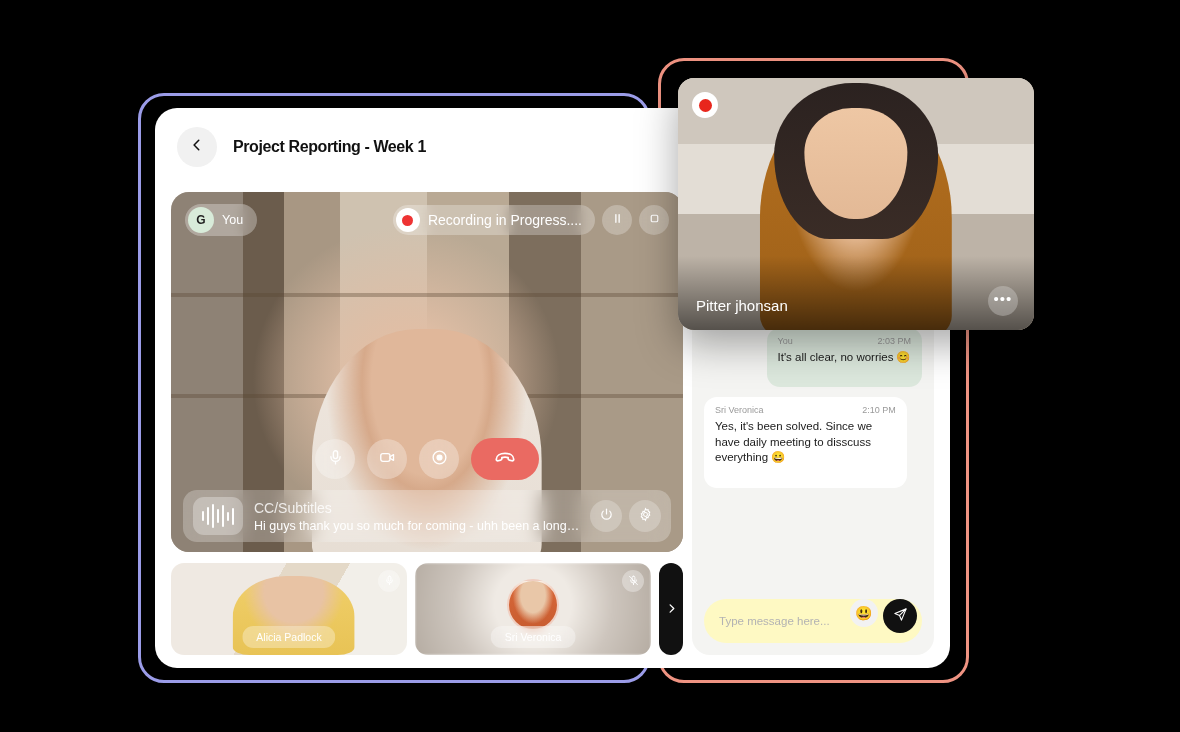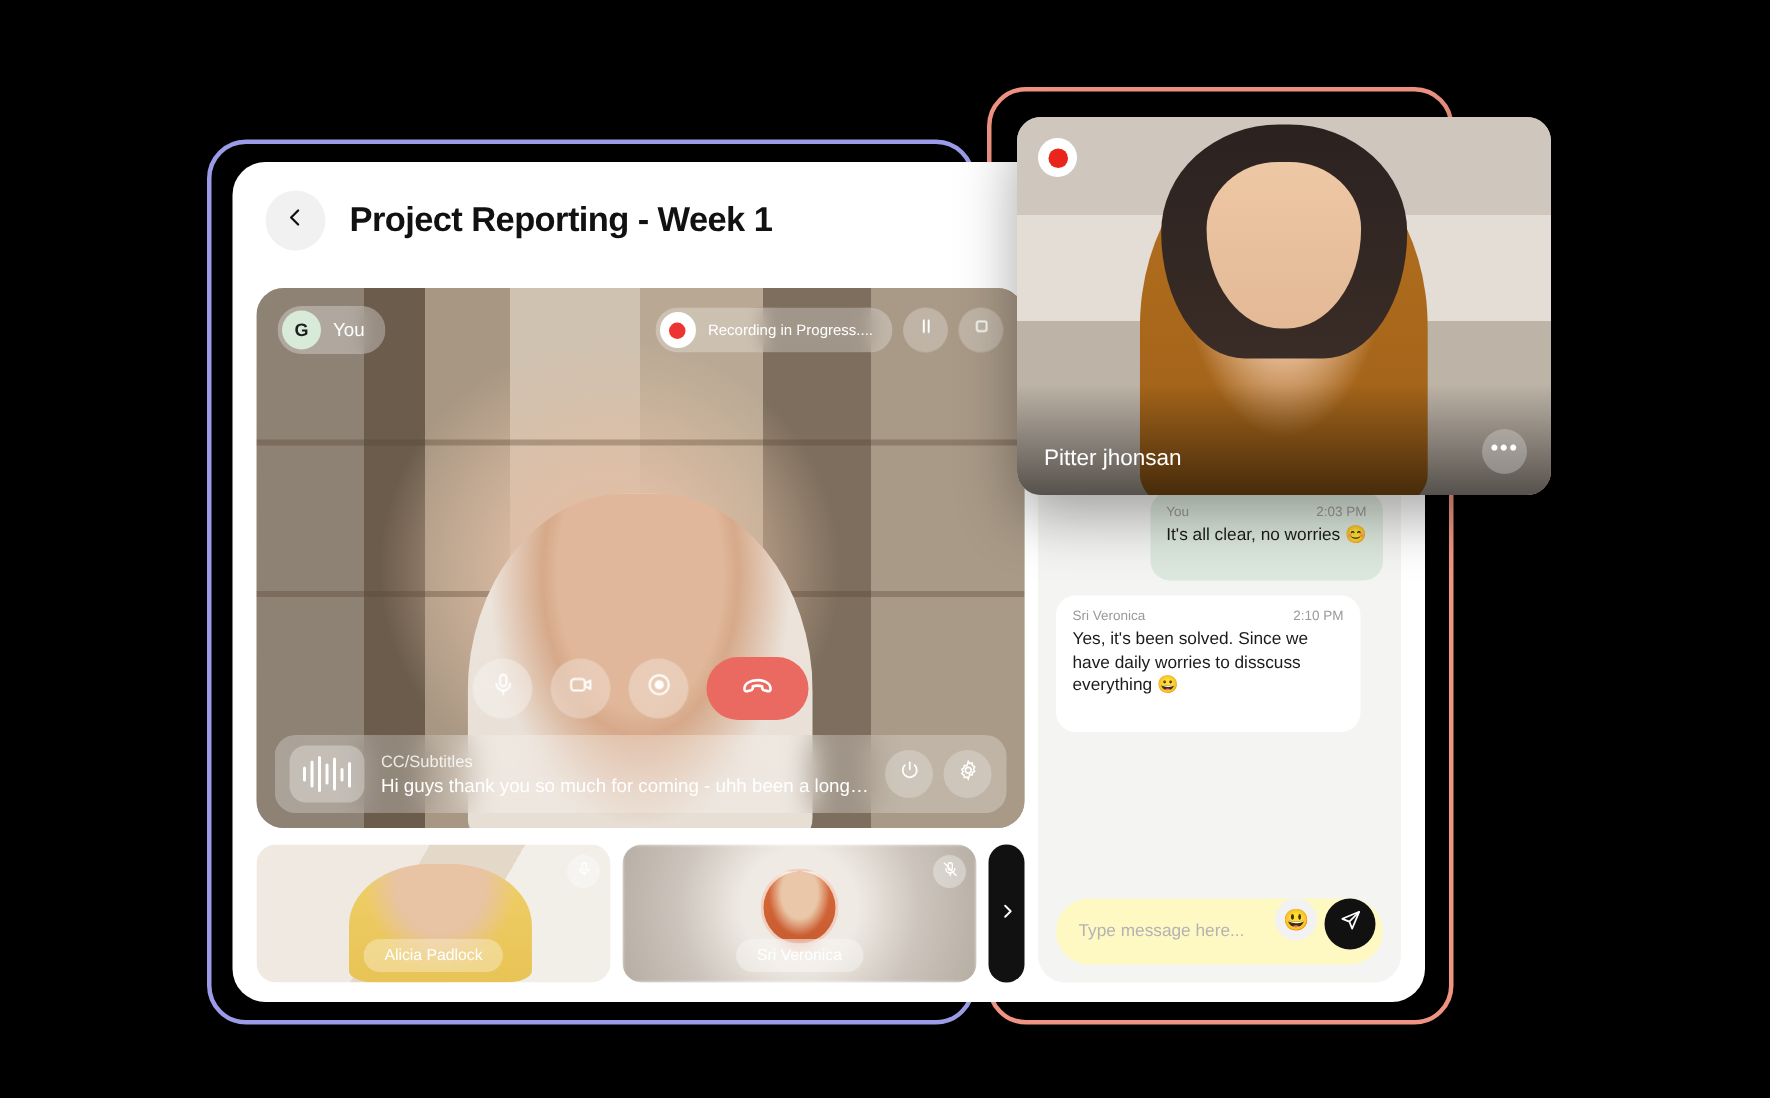--- a/index.html
+++ b/index.html
@@ -38,21 +38,21 @@
     display: flex; align-items: center; padding: 0 22px;
   }
   .back-btn {
     width: 40px; height: 40px; border-radius: 50%;
     background: #f1f1f1; display: flex; align-items: center; justify-content: center;
     flex: 0 0 auto; cursor: pointer;
   }
   .back-btn svg { width: 14px; height: 14px; }
   .title-wrap { margin-left: 16px; flex: 1 1 auto; }
   .page-title {
-    font-size: 23px; font-weight: bold; color: #111; letter-spacing: -0.4px;
+    font-size: 16px; font-weight: bold; color: #111; letter-spacing: -0.4px;
     line-height: 1.1;
   }
   .page-sub { font-size: 10.5px; color: #8b8b8b; margin-top: 4px; }
   .user-chip {
     height: 40px; border-radius: 20px; background: #f1f1f1;
     display: flex; align-items: center; padding: 0 18px;
     font-size: 13.5px; color: #111; white-space: nowrap; flex: 0 0 auto;
     margin-right: 8px; overflow: hidden; max-width: 170px;
   }
   .user-chip .dim { color: #c6c6c6; margin-left: 5px; }
@@ -105,21 +105,21 @@
   .rec-pill {
     display: flex; align-items: center; height: 30px;
     background: rgba(255,255,255,.28); border-radius: 15px;
     padding: 0 13px 0 3px; backdrop-filter: blur(6px);
   }
   .rec-dot-wrap {
     width: 24px; height: 24px; border-radius: 50%; background: #fff;
     display: flex; align-items: center; justify-content: center;
   }
   .rec-dot { width: 11px; height: 11px; border-radius: 50%; background: #e33; }
-  .rec-text { color: #fff; font-size: 10px; margin-left: 8px; }
+  .rec-text { color: #fff; font-size: 14px; margin-left: 8px; }
   .ctl-circ {
     width: 30px; height: 30px; border-radius: 50%;
     background: rgba(255,255,255,.26); backdrop-filter: blur(6px);
     display: flex; align-items: center; justify-content: center;
     color: #fff; cursor: pointer;
   }
   .ctl-circ svg { width: 13px; height: 13px; }
 
   
   .call-controls {
@@ -146,21 +146,21 @@
   }
   .wave-box {
     width: 56px; height: 38px; border-radius: 11px;
     background: rgba(255,255,255,.30);
     display: flex; align-items: center; justify-content: center; gap: 2.5px;
   }
   .wave-box i {
     display: block; width: 2.5px; background: #fff; border-radius: 2px;
   }
   .sub-text { margin-left: 11px; flex: 1 1 auto; min-width: 0; }
-  .sub-label { font-size: 11px; color: rgba(255,255,255,.82); }
+  .sub-label { font-size: 14px; color: rgba(255,255,255,.82); }
   .sub-line {
     font-size: 12.5px; color: #fff; margin-top: 3px;
     white-space: nowrap; overflow: hidden; text-overflow: ellipsis;
   }
   .sub-icons { display: flex; align-items: center; gap: 7px; margin-left: 8px; }
   .sub-ic {
     width: 32px; height: 32px; border-radius: 50%;
     background: rgba(255,255,255,.24);
     display: flex; align-items: center; justify-content: center; cursor: pointer;
   }
@@ -518,21 +518,21 @@
             <span class="msg-time">2:03 PM</span>
           </div>
           <div class="msg-body">It's all clear, no worries 😊</div>
         </div>
 
         <div class="msg them">
           <div class="msg-head">
             <span class="msg-name">Sri Veronica</span>
             <span class="msg-time">2:10 PM</span>
           </div>
-          <div class="msg-body">Yes, it's been solved. Since we have daily worries to disscuss everything 😀</div>
+          <div class="msg-body">Yes, it's been solved. Since we have daily meeting to disscuss everything 😀</div>
         </div>
       </div>
 
       <div class="composer">
         <input type="text" placeholder="Type message here..." style="">
         <div class="emoji-btn">😃</div>
         <div class="send-btn">
           <span>
             <svg viewBox="0 0 24 24" fill="none" stroke="#fff" stroke-width="1.8" stroke-linejoin="round">
                 <path d="M21 3L3 10.5l7.5 3L13.5 21 21 3z"></path>

